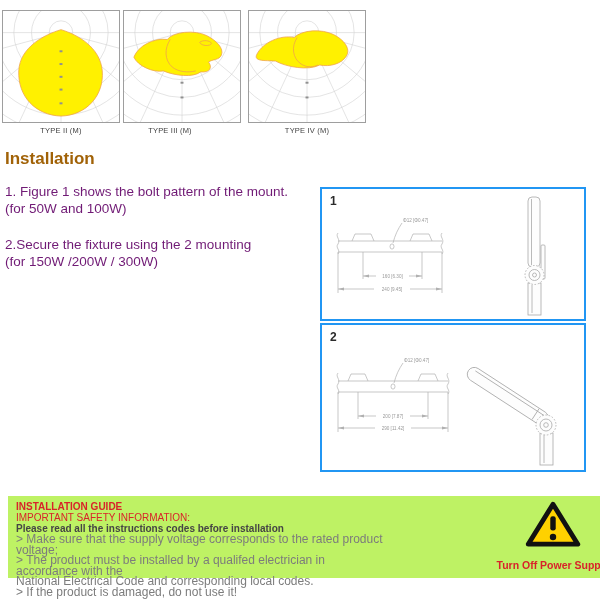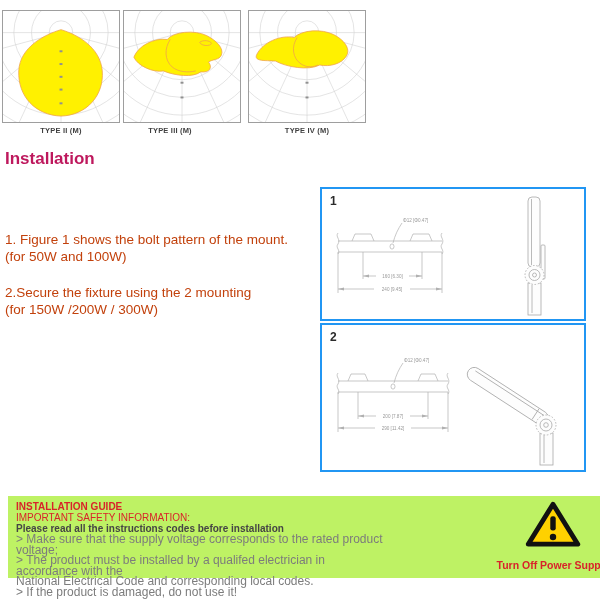--- a/index.html
+++ b/index.html
@@ -5,26 +5,26 @@
   html,body{margin:0;padding:0;}
   body{
     width:600px;height:600px;position:relative;background:#ffffff;
     font-family:"Liberation Sans",sans-serif;overflow:hidden;
   }
   
   .chart-fig{position:absolute;top:10px;width:118px;height:113px;
     border:1px solid #9e9e9e;background:#fff;box-sizing:border-box;}
   .chart-fig svg{display:block;width:100%;height:100%;}
   .chart-label{position:absolute;top:126px;width:120px;text-align:center;
-    font-size:7.5px;font-weight:bold;color:#3f3f3f;letter-spacing:.2px;}
+    font-size:7.5px;font-weight:normal;color:#3f3f3f;letter-spacing:.2px;}
   
   .page-heading{position:absolute;left:5px;top:149px;font-size:17px;
-    font-weight:bold;color:#be185d;}
+    font-weight:bold;color:#a16207;}
   .instr{position:absolute;left:5px;top:183px;width:312px;
-    font-size:13.5px;line-height:17px;color:#c2410c;margin-top:48px;}
+    font-size:13.5px;line-height:17px;color:#701a75;}
   .instr .group{margin:0 0 19px 0;}
   
   .fig-box{position:absolute;left:320px;width:266px;background:#fff;
     border:2px solid #2196f3;box-sizing:border-box;}
   #fig-box-1{top:187px;height:134px;}
   #fig-box-2{top:323px;height:149px;}
   .fig-num{position:absolute;left:8px;top:5px;font-size:12px;
     font-weight:bold;color:#2b2b2b;}
   .fig-box svg{display:block;width:100%;height:100%;}
   

